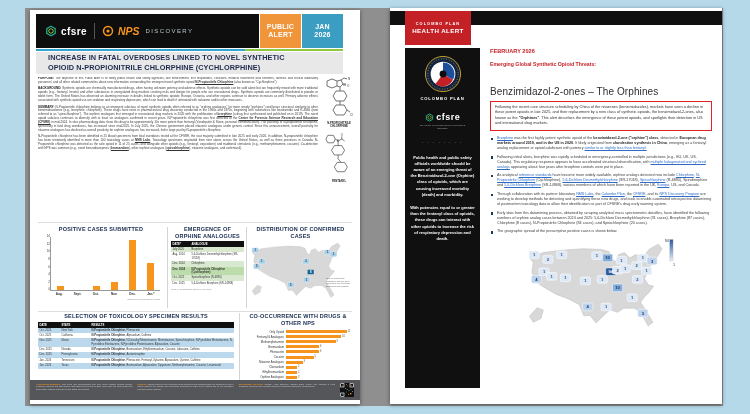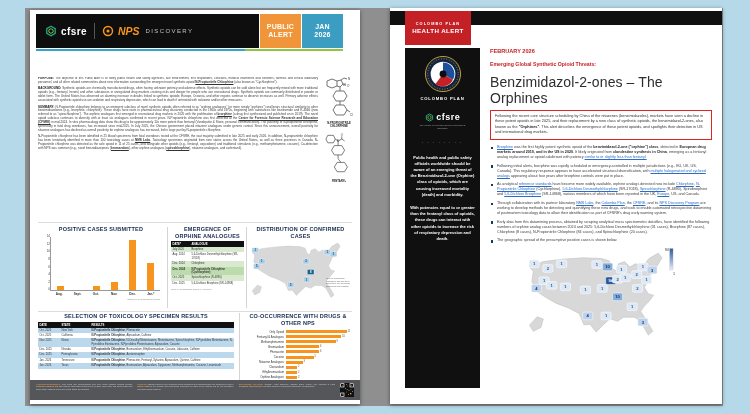--- a/index.html
+++ b/index.html
@@ -74,21 +74,21 @@
 .rsb{position:absolute;left:15px;top:40px;width:75px;height:340px;background:#101010;color:#fff;display:flex;flex-direction:column;align-items:center;padding:7px 5px 0;text-align:center}
 .rsb .cap{font-size:4.2px;font-weight:bold;letter-spacing:.8px;margin-top:3px}
 .cfrow{margin-top:11px;display:flex;align-items:center;gap:2.5px}
 .cfword{font-size:9px;color:#fff;font-weight:bold;letter-spacing:.5px}
 .rsb .tag{font-size:2.3px;color:#9aa0a6;margin-top:1.5px;width:56px;line-height:1.35}
 .rsb .dots{font-size:3.6px;letter-spacing:1.6px;color:#ddd;margin:11px 0 3px}
 .rsb .co{font-size:4px;font-weight:bold;line-height:1.55;margin-top:7px}
 .rmain{position:absolute;left:100px;top:40px;width:222px;height:354px}
 .rdate{font-size:5.6px;font-weight:800;color:#c42127}
 .rkick{font-size:5.2px;font-weight:800;color:#c42127;margin-top:7px}
-.rtitle{font-size:14px;color:#2e2e2e;margin-top:7px;letter-spacing:.1px}
+.rtitle{font-size:10px;color:#2e2e2e;margin-top:19px;letter-spacing:.1px}
 #rsum{border:1.1px solid #e02424;margin-top:4px;padding:3px 4px;font-size:3.85px;line-height:1.42;color:#333}
 #rbul{list-style:none;margin-top:5px}
 #rbul li{position:relative;padding-left:7px;font-size:3.7px;line-height:1.38;color:#3c3c3c;margin-bottom:3.4px}
 #rbul li::before{content:"";position:absolute;left:1.2px;top:1.8px;width:2.3px;height:2.3px;background:#143a5e}
 #rmap{margin-top:2px;text-align:center}
 .b{font-weight:bold;color:#1f1f1f}
 .lnk{color:#2e6bc4;text-decoration:underline}
 .klnk{font-weight:bold;text-decoration:underline;color:#333}
 </style>
 </head>
@@ -115,20 +115,24 @@
       <div class="badge orange">
         <span>PUBLIC</span>
         <span>ALERT</span>
       </div>
       <div class="badge blue">
         <span>JAN</span>
         <span>2026</span>
       </div>
     </div>
     <div class="accent"></div>
+    <div class="tband">
+      <div>INCREASE IN FATAL OVERDOSES LINKED TO NOVEL SYNTHETIC</div>
+      <div>OPIOID N-PROPIONITRILE CHLORPHINE (CYCHLORPHINE)</div>
+    </div>
 
     <div id="left-paragraphs">
         <p class="body-para"><span class="para-label">PURPOSE: </span><span>The objective of this Public Alert is to notify public health and safety agencies, law enforcement, first responders, clinicians, medical examiners and coroners, forensic and clinical laboratory personnel, and all other related communities about new information surrounding the emergent novel synthetic opioid </span><span class="klnk">N-Propionitrile Chlorphine</span><span> (also known as "Cychlorphine").</span></p>
         <p class="body-para"><span class="para-label">BACKGROUND: </span><span>Synthetic opioids are chemically manufactured drugs, often having unknown potency and adverse effects. Synthetic opioids can be sold alone but are frequently mixed with more traditional opioids (e.g., fentanyl, heroin) and other substances in unregulated drug markets creating risks and danger for people who use recreational drugs. Synthetic opioids are commonly distributed in powder or tablet form. The United States has observed an alarming increase in deaths linked to synthetic opioids; Europe, Oceania, and other regions continue to observe increases as well. Primary adverse effects associated with synthetic opioid use are sedation and respiratory depression, which can lead to death if untreated with naloxone and/or other measures.</span></p>
         <p class="body-para"><span class="para-label">SUMMARY: </span><span>N-Propionitrile chlorphine belongs to an emergent subclass of novel synthetic opioids often referred to as "orphine analogues" (or more simply "orphines") and bears structural similarity to other benzimidazolones (e.g., brorphine, chlorphine). These drugs have roots in pharmaceutical drug discovery conducted in the 1960s and 1970s, beginning with substances like bezitramide and R-4066 (now referred to as "spirochlorphine"). The orphine analogues first emerged in recreational drug markets in 2020 with the proliferation of </span><span class="klnk">brorphine</span><span> (a drug first synthesized and published on in 2019). The novel opioid subclass continues to diversify with at least six analogues confirmed in recent years. N-Propionitrile chlorphine was first detected at the </span><span class="klnk">Center for Forensic Science Research and Education (CFSRE)</span><span> in mid-2024. In vitro pharmacology data show this drug to be approximately 10x more potent than fentanyl (Vandeputte &amp; Stove, personal communication). The positivity of N-propionitrile chlorphine, specifically in fatal drug overdoses, has increased since mid-2025. In July 2025, the Chinese government placed nitazene analogues under generic control. Since this announcement, overall positivity for nitazene analogues has declined as overall positivity for orphine analogues has increased, led in large part by N-propionitrile chlorphine.</span></p>
         <p class="body-para"><span>N-Propionitrile chlorphine has been identified in 25 blood specimens from fatal overdoses tested at the CFSRE, the vast majority submitted in late 2025 and early 2026. In addition, N-propionitrile chlorphine has been tentatively identified in more than 100 toxicology cases at </span><span class="klnk">NMS Labs</span><span>. Toxicology specimens originated from nine states across the United States, as well as three provinces in Canada. N-Propionitrile chlorphine was detected as the sole opioid in 11 of 25 cases, and alongside other opioids (e.g., fentanyl, oxycodone) and traditional stimulants (e.g., methamphetamine, cocaine). Co-detection with NPS was common (e.g., novel benzodiazepines (</span><span class="klnk">bromazolam</span><span>), other orphine analogues (</span><span class="klnk">spirochlorphine</span><span>), nitazene analogues, and carfentanil).</span></p>
       </div>
 
     <aside class="structs">
       <svg width="30" height="40" viewBox="0 0 30 40" fill="none" stroke="#3a3a3a" stroke-width="0.7">

